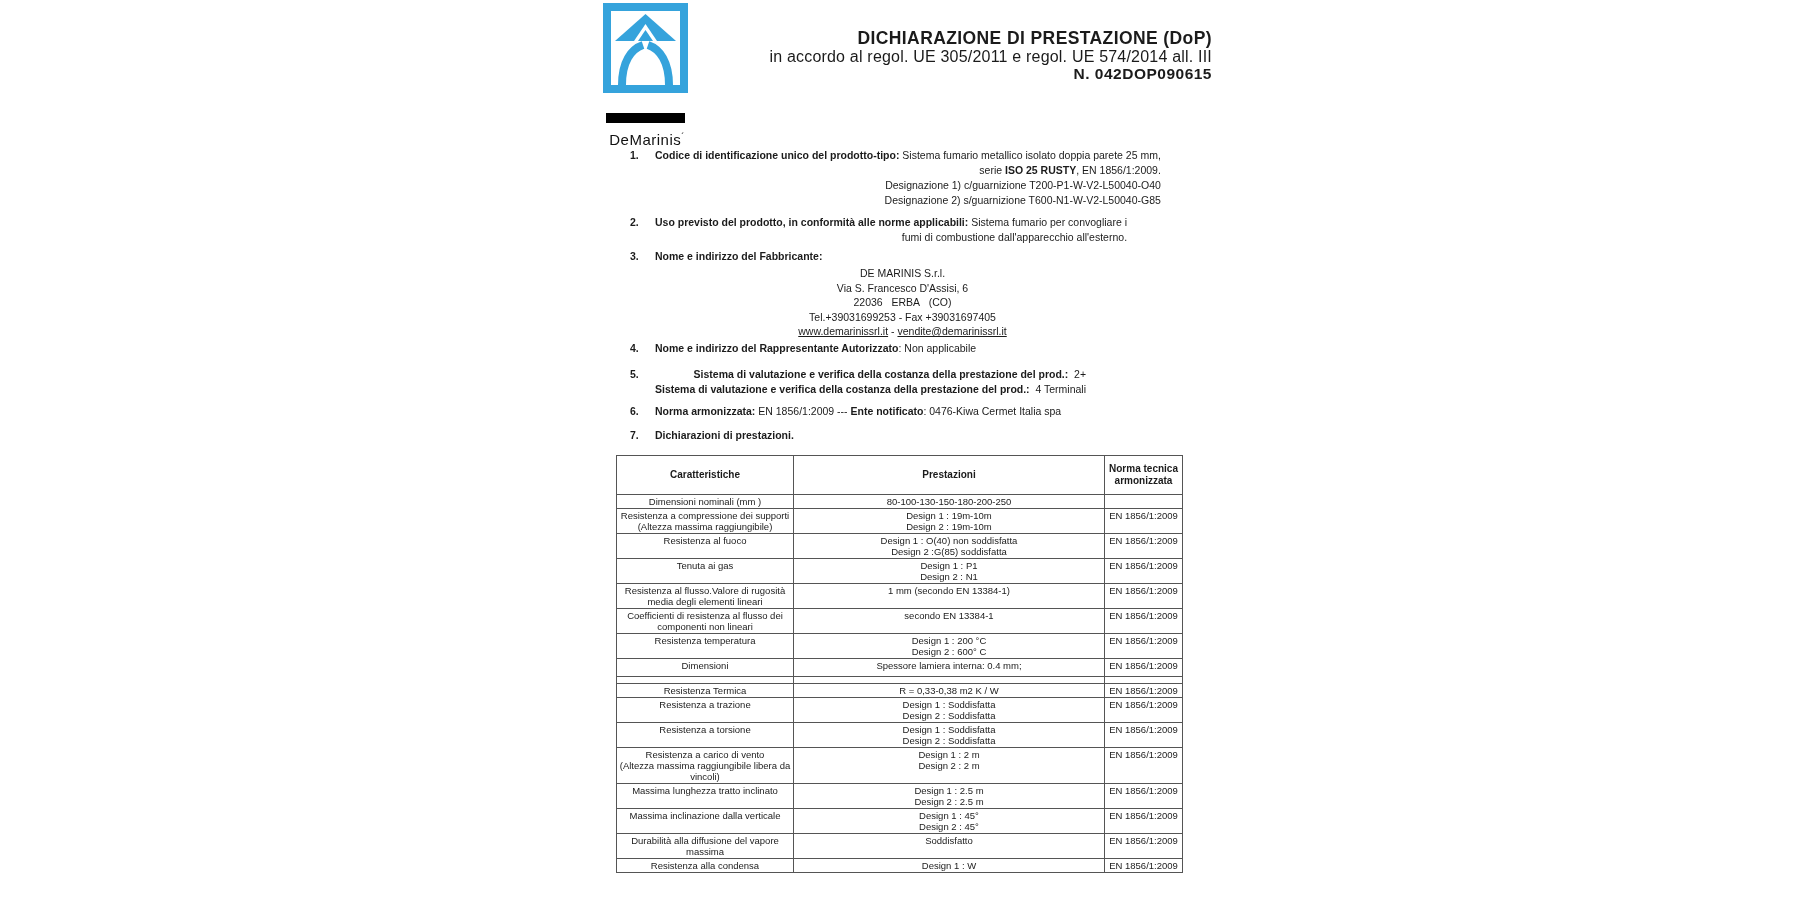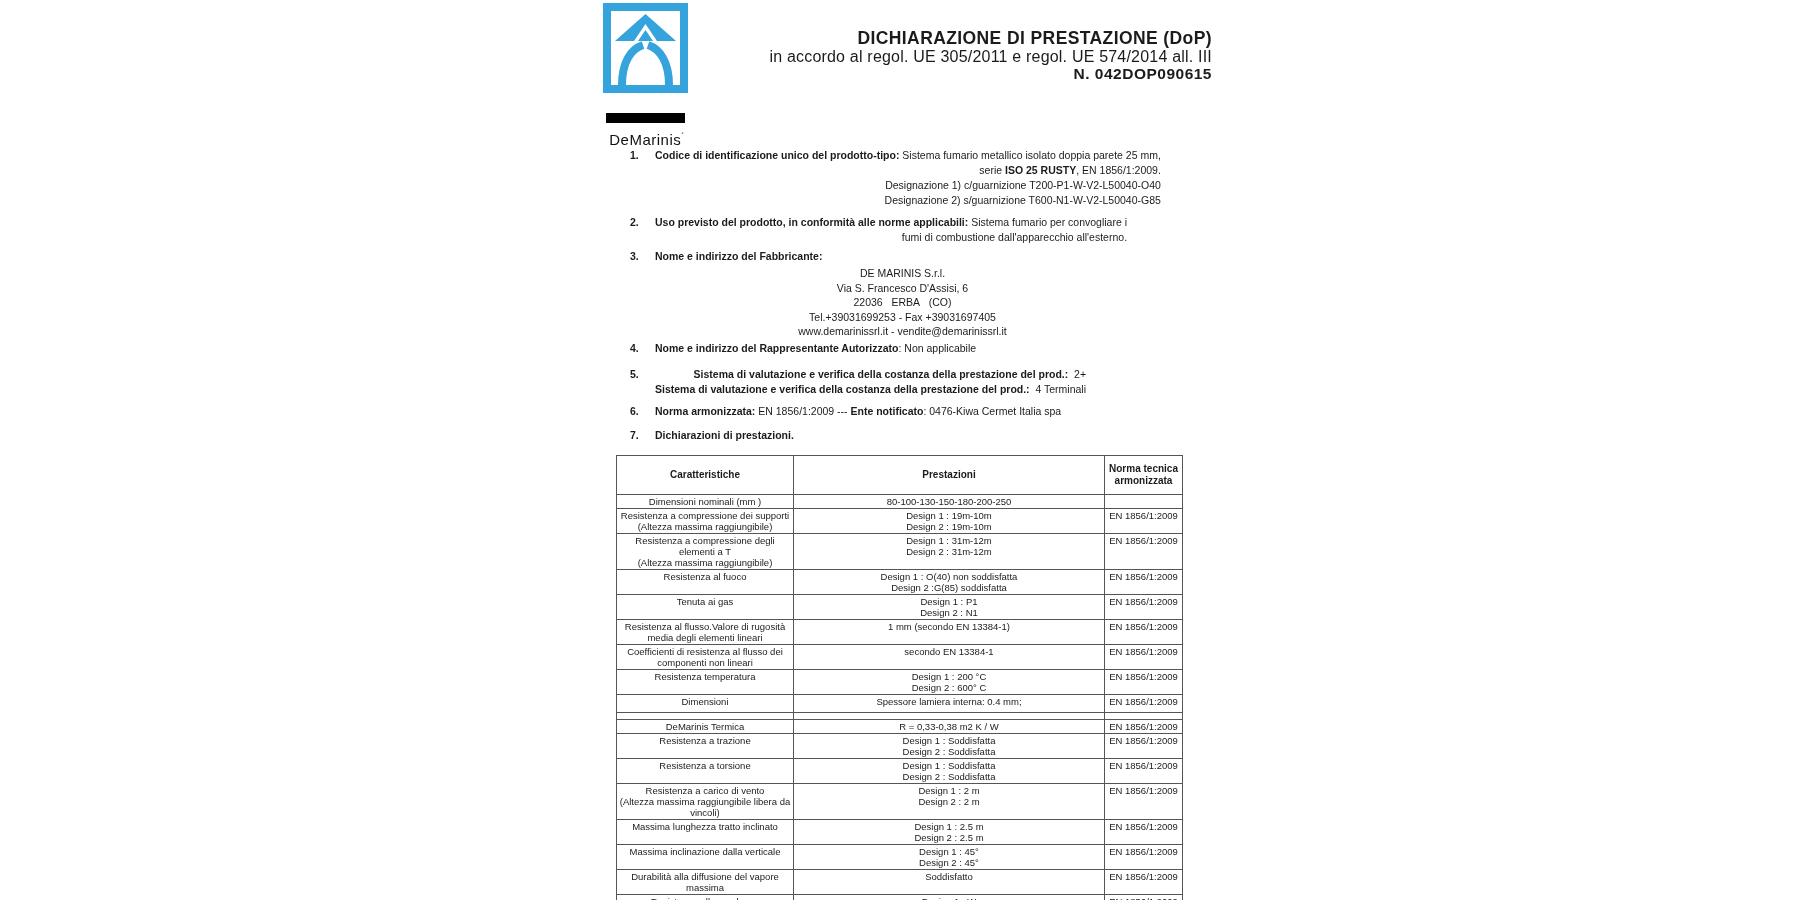--- a/index.html
+++ b/index.html
@@ -22,21 +22,21 @@
 
   
   .doc-item{position:absolute;left:630px;font-size:10.5px;line-height:15px;white-space:nowrap;}
   .inum{display:inline-block;width:25px;font-weight:bold;vertical-align:top;}
   .ibody{display:inline-block;vertical-align:top;text-align:right;}
   .b{font-weight:bold;}
   .i1{top:148px}.i2{top:215px}.i3{top:249px}.i4{top:341px}.i5{top:367px}.i6{top:404px}.i7{top:428px}
 
   .mfr{position:absolute;left:655px;top:266px;width:495px;text-align:center;
        font-size:10.5px;line-height:14.6px;}
-  .lnk{cursor:pointer;}
+  .lnk{text-decoration:underline;cursor:pointer;}
 
   
   .tablewrap{position:absolute;left:616px;top:455px;width:568px;}
   table{border-collapse:collapse;table-layout:fixed;width:566px;}
   th,td{border:1px solid #555;padding:1px 2px;text-align:center;vertical-align:top;
         font-size:9.5px;line-height:11px;overflow:hidden;}
   th{font-weight:bold;font-size:10px;line-height:12px;vertical-align:middle;}
   thead tr{height:39px;}
 </style>
 </head>
@@ -121,34 +121,20 @@
             <td>
               <div>Design 1 : 19m-10m</div>
               <div>Design 2 : 19m-10m</div>
             </td>
             <td>
               <div>EN 1856/1:2009</div>
             </td>
           </tr>
           <tr>
             <td>
-              <div>Resistenza a compressione degli</div>
-              <div>elementi a T</div>
-              <div>(Altezza massima raggiungibile)</div>
-            </td>
-            <td>
-              <div>Design 1 : 31m-12m</div>
-              <div>Design 2 : 31m-12m</div>
-            </td>
-            <td>
-              <div>EN 1856/1:2009</div>
-            </td>
-          </tr>
-          <tr>
-            <td>
               <div>Resistenza al fuoco</div>
             </td>
             <td>
               <div>Design 1 : O(40) non soddisfatta</div>
               <div>Design 2 :G(85) soddisfatta</div>
             </td>
             <td>
               <div>EN 1856/1:2009</div>
             </td>
           </tr>
@@ -217,21 +203,21 @@
             </td>
             <td>
               <div></div>
             </td>
             <td>
               <div></div>
             </td>
           </tr>
           <tr>
             <td>
-              <div>DeMarinis Termica</div>
+              <div>Resistenza Termica</div>
             </td>
             <td>
               <div>R = 0,33-0,38 m2 K / W</div>
             </td>
             <td>
               <div>EN 1856/1:2009</div>
             </td>
           </tr>
           <tr>
             <td>

